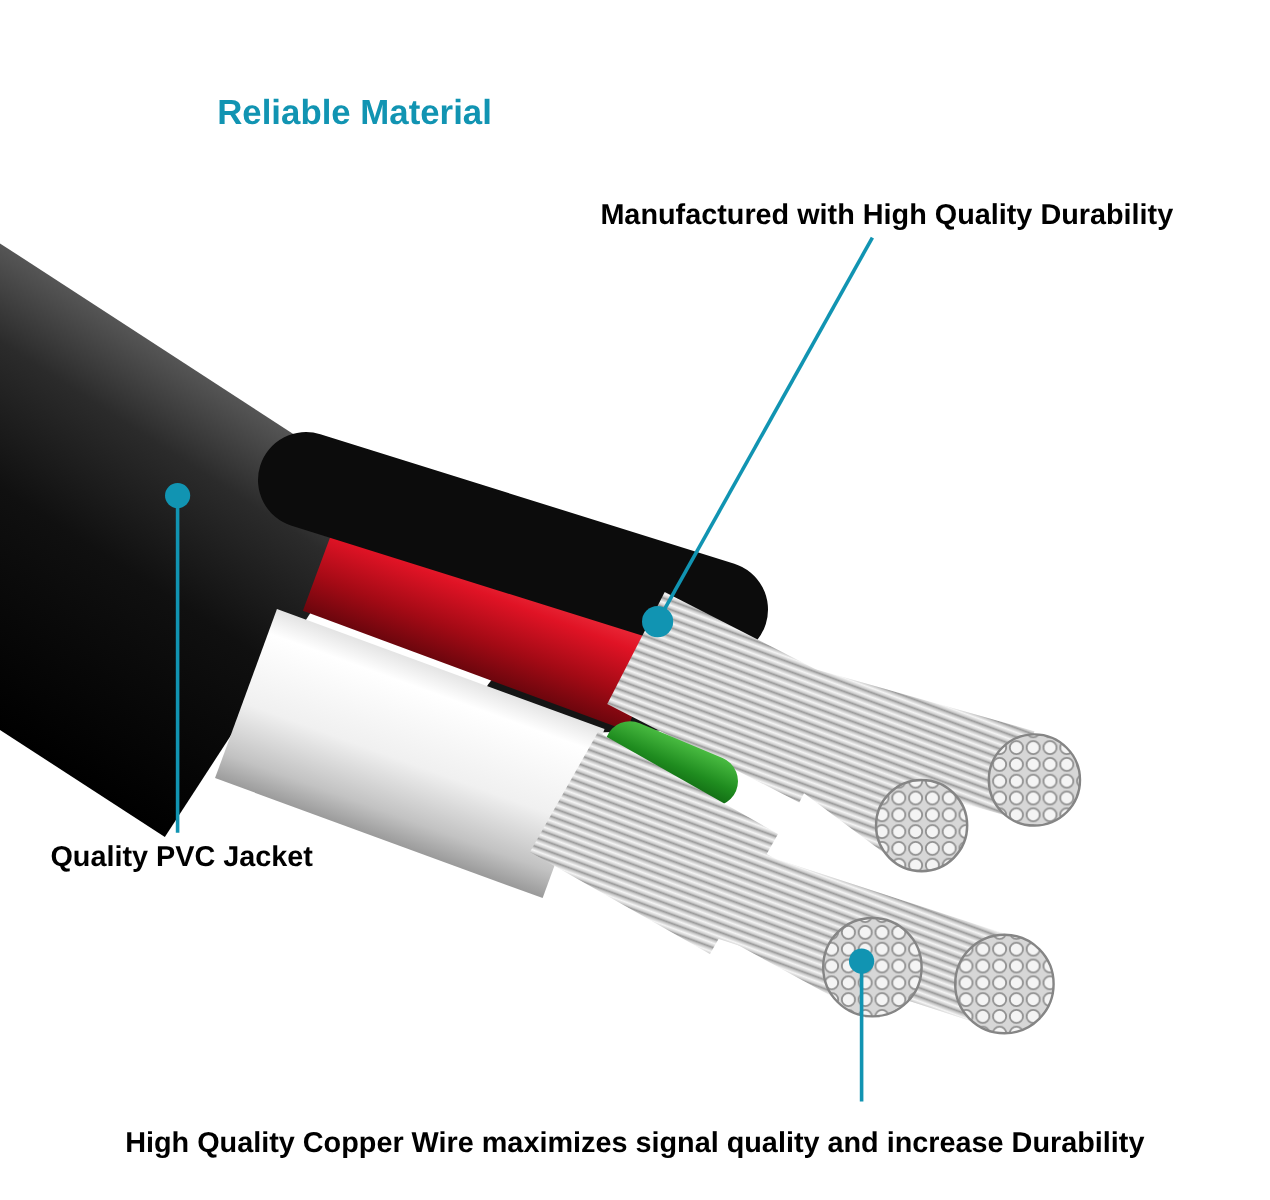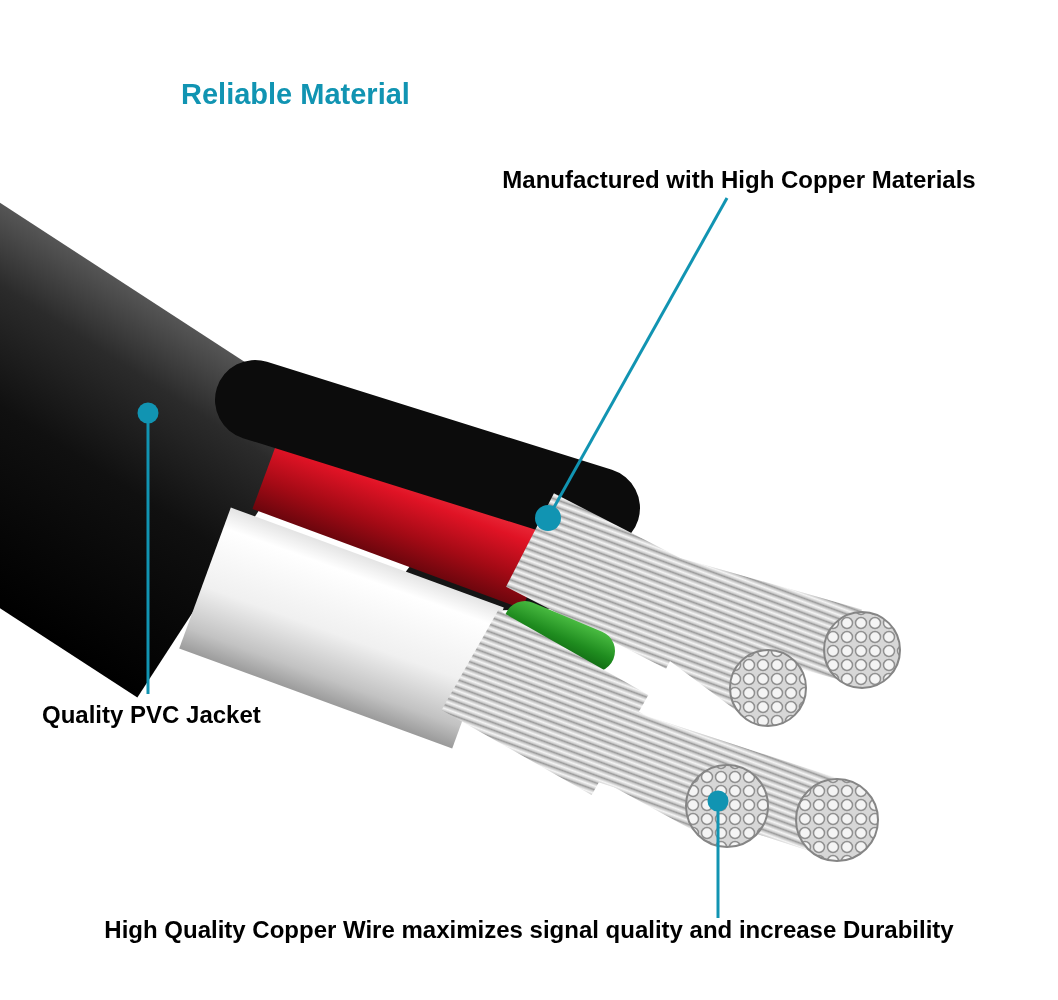--- a/index.html
+++ b/index.html
@@ -19,21 +19,21 @@
     white-space:nowrap;
   }
   .label {
     position:absolute;
     font-size:24px; font-weight:700;
     color:#000000;
     white-space:nowrap;
   }
   .label-materials { left:739px; top:166px; transform:translateX(-50%); }
   .label-jacket    { left:42px;  top:701px; }
-  .label-copper    { left:529px; top:916px; transform:translateX(-50%); }
+  .label-copper    { left:529px; top:939px; transform:translateX(-50%); }
 </style>
 </head>
 <body>
 
 <div class="page">
 
   <svg class="art" width="1058" height="1000" viewBox="0 0 1058 1000">
     <defs>
       <linearGradient id="jacketGrad" gradientUnits="userSpaceOnUse" x1="322" y1="412" x2="137" y2="698">
         <stop offset="0" stop-color="#555555"></stop>
@@ -108,19 +108,19 @@
       <line x1="148" y1="413" x2="148" y2="694" stroke="#1194b2" stroke-width="3"></line>
       <circle cx="148" cy="413" r="10.5" fill="#1194b2"></circle>
 
       <line x1="718" y1="801" x2="718" y2="918" stroke="#1194b2" stroke-width="3"></line>
       <circle cx="718" cy="801" r="10.5" fill="#1194b2"></circle>
     </g>
   </svg>
 
   <div class="title">Reliable Material</div>
 
-  <div class="label label-materials">Manufactured with High Copper Materials</div>
+  <div class="label label-materials">Manufactured with High Quality Durability</div>
 
   <div class="label label-jacket">Quality PVC Jacket</div>
 
   <div class="label label-copper">High Quality Copper Wire maximizes signal quality and increase Durability</div>
 
 </div>
 
 </body></html>

